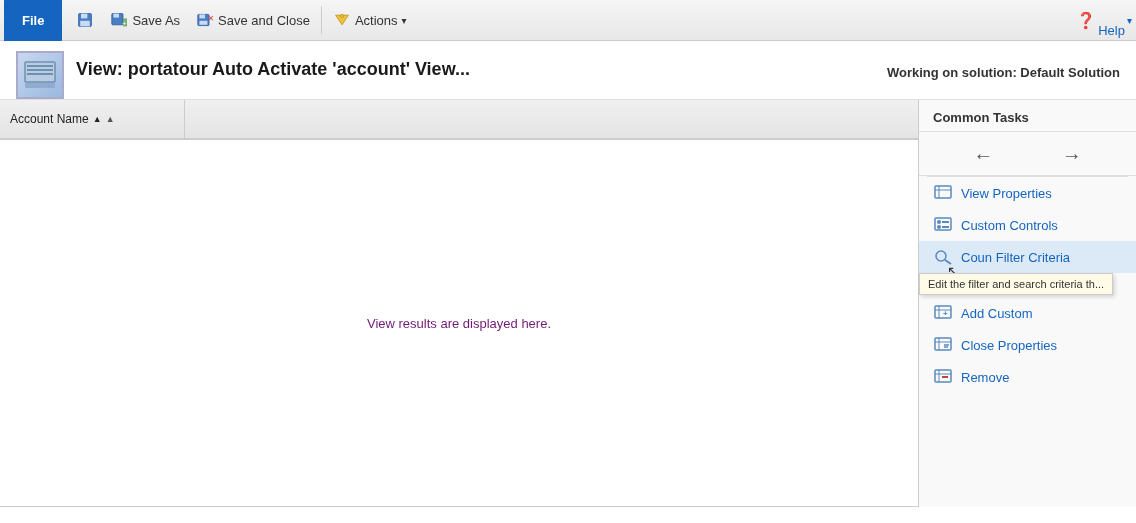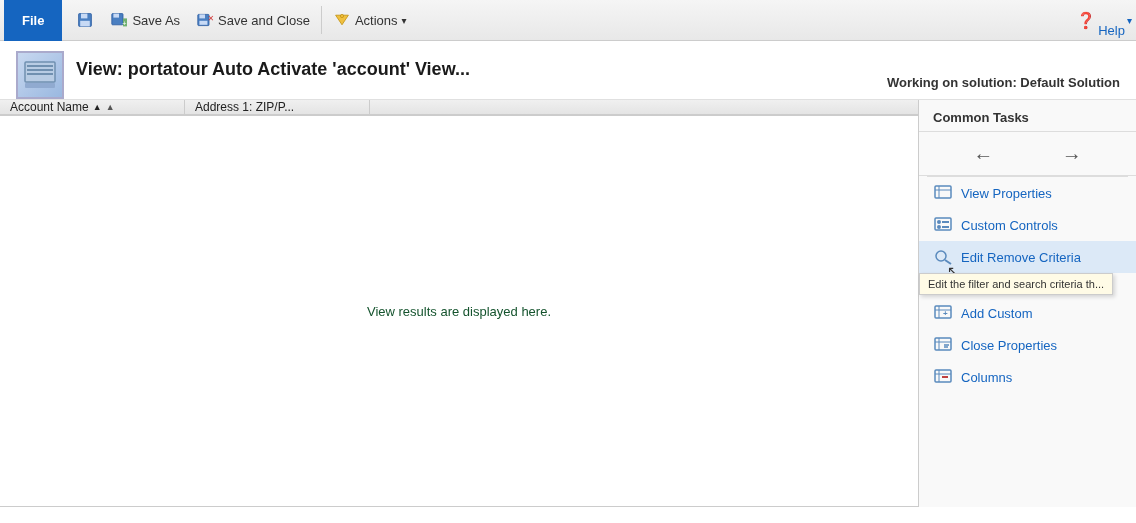--- a/index.html
+++ b/index.html
@@ -63,40 +63,40 @@
       font-size: 18px;
       font-weight: 600;
       color: #1a1a1a;
       margin-top: 8px;
     }
     .solution-label {
       margin-left: auto;
       font-size: 13px;
       font-weight: 600;
       color: #333;
-      margin-top: 24px;
+      margin-top: 14px;
     }
 
     
     .main-area {
       display: flex;
       height: calc(523px - 41px - 75px);
     }
 
     
     .columns-area {
       flex: 1;
       display: flex;
       flex-direction: column;
     }
     .column-headers {
       display: flex;
       background: linear-gradient(to bottom, #f0f0f0, #e4e4e4);
       border-bottom: 2px solid #ccc;
-      height: 16px;
+      height: 40px;
     }
     .col-header {
       padding: 5px 10px;
       border-right: 1px solid #ccc;
       font-size: 12px;
       color: #222;
       display: flex;
       align-items: center;
       gap: 4px;
       white-space: nowrap;
@@ -112,21 +112,21 @@
     .col-header-3 { width: 185px; }
     .col-header-4 { width: 185px; }
     .col-header-5 { width: 185px; }
     .col-spacer { flex: 1; }
 
     .content-body {
       flex: 1;
       display: flex;
       align-items: center;
       justify-content: center;
-      color: #14532d;
+      color: #701a75;
       font-size: 13px;
       background: #fff;
     }
 
     
     .common-tasks {
       width: 218px;
       border-left: 1px solid #ccc;
       background: #f9f9f9;
       flex-shrink: 0;
@@ -264,23 +264,20 @@
   <div class="solution-label">Working on solution: Default Solution</div>
 </div>
 
 <div class="main-area">
   <div class="columns-area">
     <div class="column-headers">
       <div class="col-header col-header-1 sorted">
         <span>Account Name</span>
         <span style="font-size:9px;">▲</span>
       </div>
-      <div class="col-header col-header-4">
-        <span>Address 1: ZIP/P...</span>
-      </div>
       <div class="col-spacer"></div>
     </div>
     <div class="content-body">
       <span>View results are displayed here.</span>
     </div>
     <div class="bottom-border"></div>
   </div>
 
   <div class="common-tasks">
     <div class="common-tasks-header">Common Tasks</div>
@@ -314,21 +311,21 @@
       <span>Custom Controls</span>
     </div>
 
     <div class="task-item highlighted" style="position:relative;">
       <span class="task-icon">
         <svg width="18" height="16" viewBox="0 0 18 16">
           <circle cx="7" cy="7" r="5" fill="none" stroke="#5a8abd" stroke-width="1.5"></circle>
           <line x1="11" y1="11" x2="17" y2="15" stroke="#5a8abd" stroke-width="2"></line>
         </svg>
       </span>
-      <span>Edit Remove Criteria</span>
+      <span>Coun Filter Criteria</span>
 
       <span style="position:absolute; left:28px; top:22px; font-size:14px; color:#333;">↖</span>
 
       <div class="task-tooltip" style="top:32px; left:0;">
         <span>Edit the filter and search criteria th...</span>
       </div>
     </div>
 
     <div class="task-item" style="margin-top:24px;">
       <span class="task-icon">
@@ -357,16 +354,16 @@
 
     <div class="task-item">
       <span class="task-icon">
         <svg width="18" height="16" viewBox="0 0 18 16">
           <rect x="1" y="1" width="16" height="12" rx="1" fill="none" stroke="#5a8abd" stroke-width="1.5"></rect>
           <line x1="1" y1="5" x2="17" y2="5" stroke="#5a8abd" stroke-width="1"></line>
           <line x1="5" y1="1" x2="5" y2="13" stroke="#5a8abd" stroke-width="1"></line>
           <line x1="8" y1="8" x2="14" y2="8" stroke="#c04040" stroke-width="2"></line>
         </svg>
       </span>
-      <span>Columns</span>
+      <span>Remove</span>
     </div>
   </div>
 </div>
 
 </body></html>

